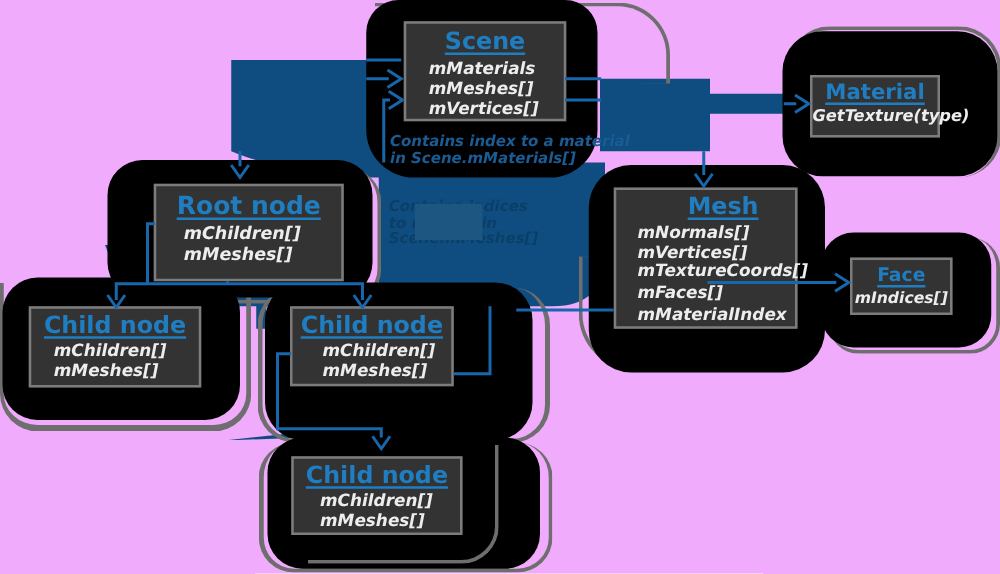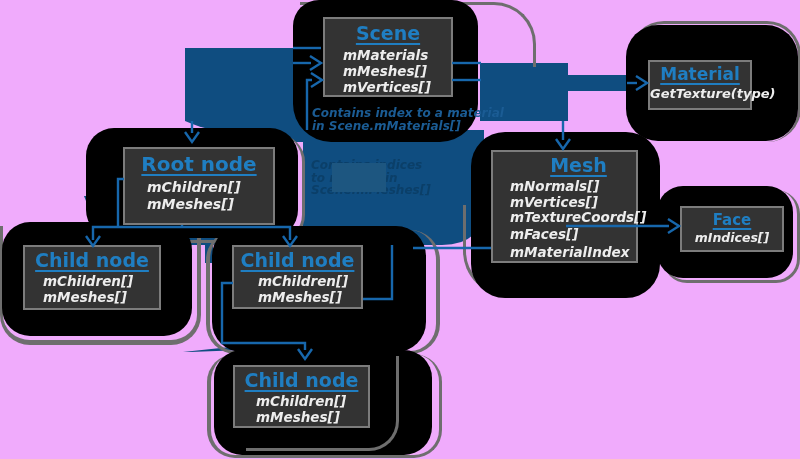--- a/index.html
+++ b/index.html
@@ -77,21 +77,21 @@
     <div class="btitle" style="font-size:19px;margin-top:2px;margin-left:28px;">Mesh</div>
     <div style="padding:3px 0 0 17px;">
       <div class="bfield" style="font-size:13.5px;line-height:15.5px;">mNormals[]</div>
       <div class="bfield" style="font-size:13.5px;line-height:15.5px;">mVertices[]</div>
       <div class="bfield" style="font-size:13.5px;line-height:15.5px;">mTextureCoords[]</div>
       <div class="bfield" style="font-size:13.5px;line-height:17.5px;">mFaces[]</div>
       <div class="bfield" style="font-size:13.5px;line-height:18px;">mMaterialIndex</div>
     </div>
   </div>
 
-  <div class="box z3" style="left:680px;top:206px;width:104px;height:46px;">
+  <div class="box z3" style="left:680px;top:206px;width:82px;height:46px;">
     <div class="btitle" style="font-size:15px;margin-top:3px;">Face</div>
     <div class="bfield" style="font-size:12.5px;text-align:center;margin-top:1px;">mIndices[]</div>
   </div>
 
   <div class="box z3" style="left:23px;top:245px;width:138px;height:65px;">
     <div class="btitle" style="font-size:19px;margin-top:2px;">Child node</div>
     <div style="padding:3px 0 0 18px;">
       <div class="bfield" style="font-size:13.5px;line-height:15.5px;">mChildren[]</div>
       <div class="bfield" style="font-size:13.5px;line-height:15.5px;">mMeshes[]</div>
     </div>

